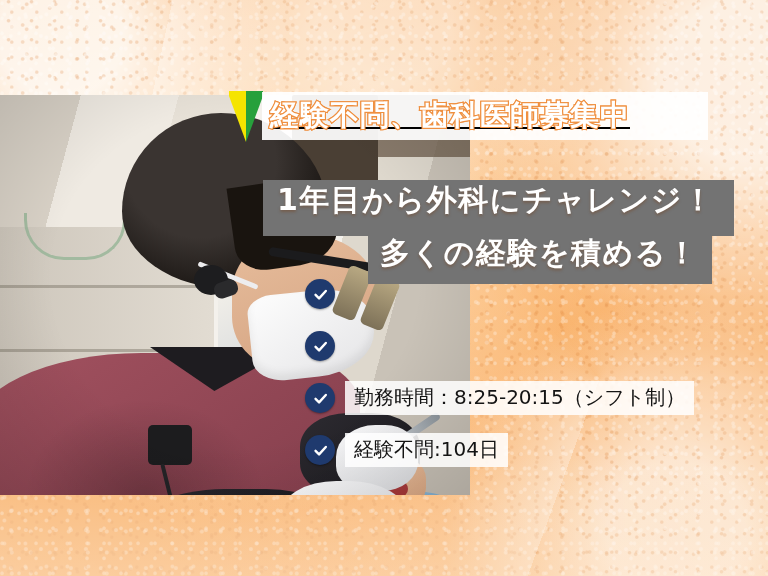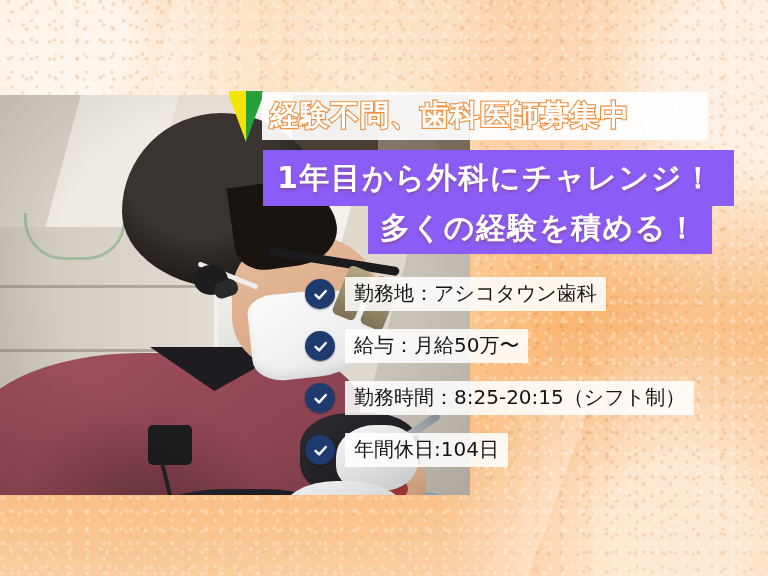--- a/index.html
+++ b/index.html
@@ -100,32 +100,32 @@
     background:linear-gradient(150deg,#f0c9a8,#dba57f);}
   .mouth{left:374px;top:386px;width:34px;height:16px;border-radius:8px;background:#a8393a;}
   .photo-vig{position:absolute;inset:0;
     background:radial-gradient(ellipse at 50% 46%, rgba(0,0,0,0) 55%, rgba(0,0,0,.14) 100%);}
 
   
   .wakaba{position:absolute;left:228px;top:90px;width:36px;height:52px;}
 
   
   .band-white{position:absolute;left:262px;top:92px;width:446px;height:48px;
-    background:rgba(255,255,255,.93);display:flex;align-items:center;}
+    background:rgba(255,255,255,.93);display:flex;align-items:center;text-decoration:underline;}
   .hl-outline{
     font-family:"DejaVu Sans","Liberation Sans",sans-serif;
     font-size:29px;font-weight:700;letter-spacing:1px;white-space:nowrap;
     color:#ffffff;padding-left:8px;
     -webkit-text-stroke:2.2px #ef8f3f;
     paint-order:stroke fill;
     text-shadow:0 0 1px #ef8f3f;
   }
 
   
-  .band-orange{position:absolute;background:#8b5cf6;display:flex;align-items:center;}
+  .band-orange{position:absolute;background:#737373;display:flex;align-items:flex-start;margin-top:30px;}
   .band-o1{left:263px;top:150px;width:471px;height:56px;}
   .band-o2{left:368px;top:203px;width:344px;height:51px;}
   .band-txt{color:#fff;font-weight:700;white-space:nowrap;
     text-shadow:0 2px 3px rgba(120,55,10,.35);}
   .band-o1 .band-txt{font-size:30px;letter-spacing:1.5px;padding-left:14px;}
   .band-o2 .band-txt{font-size:30px;letter-spacing:1.5px;padding-left:12px;}
 
   
   .bullets{position:absolute;left:305px;top:268px;width:420px;}
   .bullet-row{display:flex;align-items:center;height:52px;}
@@ -206,45 +206,43 @@
   </div>
 
   <div class="bullets">
 
     <div class="bullet-row">
       <span class="check-circle">
         <svg width="17" height="17" viewBox="0 0 24 24">
             <path d="M5 12.5 L10 17.5 L19.5 7" fill="none" stroke="#fff" stroke-width="3.4" stroke-linecap="round" stroke-linejoin="round"></path>
           </svg>
       </span>
-      <span class="bullet-label">勤務地：アシコタウン歯科</span>
-    </div>
-
-    <div class="bullet-row">
-      <span class="check-circle">
-        <svg width="17" height="17" viewBox="0 0 24 24">
-            <path d="M5 12.5 L10 17.5 L19.5 7" fill="none" stroke="#fff" stroke-width="3.4" stroke-linecap="round" stroke-linejoin="round"></path>
-          </svg>
-      </span>
-      <span class="bullet-label">給与：月給50万〜</span>
+    </div>
+
+    <div class="bullet-row">
+      <span class="check-circle">
+        <svg width="17" height="17" viewBox="0 0 24 24">
+            <path d="M5 12.5 L10 17.5 L19.5 7" fill="none" stroke="#fff" stroke-width="3.4" stroke-linecap="round" stroke-linejoin="round"></path>
+          </svg>
+      </span>
     </div>
 
     <div class="bullet-row">
       <span class="check-circle">
         <svg width="17" height="17" viewBox="0 0 24 24">
             <path d="M5 12.5 L10 17.5 L19.5 7" fill="none" stroke="#fff" stroke-width="3.4" stroke-linecap="round" stroke-linejoin="round"></path>
           </svg>
       </span>
       <span class="bullet-label">勤務時間：8:25-20:15（シフト制）</span>
     </div>
 
     <div class="bullet-row">
       <span class="check-circle">
         <svg width="17" height="17" viewBox="0 0 24 24">
             <path d="M5 12.5 L10 17.5 L19.5 7" fill="none" stroke="#fff" stroke-width="3.4" stroke-linecap="round" stroke-linejoin="round"></path>
           </svg>
       </span>
-      <span class="bullet-label">年間休日:104日</span>
+      <span class="bullet-label">経験不問:104日</span>
     </div>
 
   </div>
 
 </div>
 
 </body></html>

